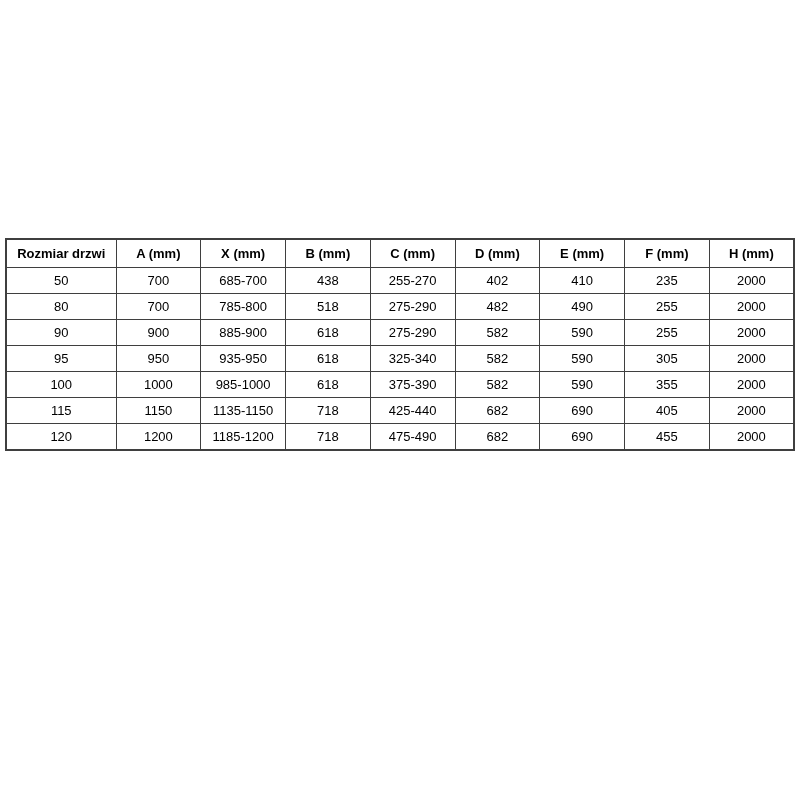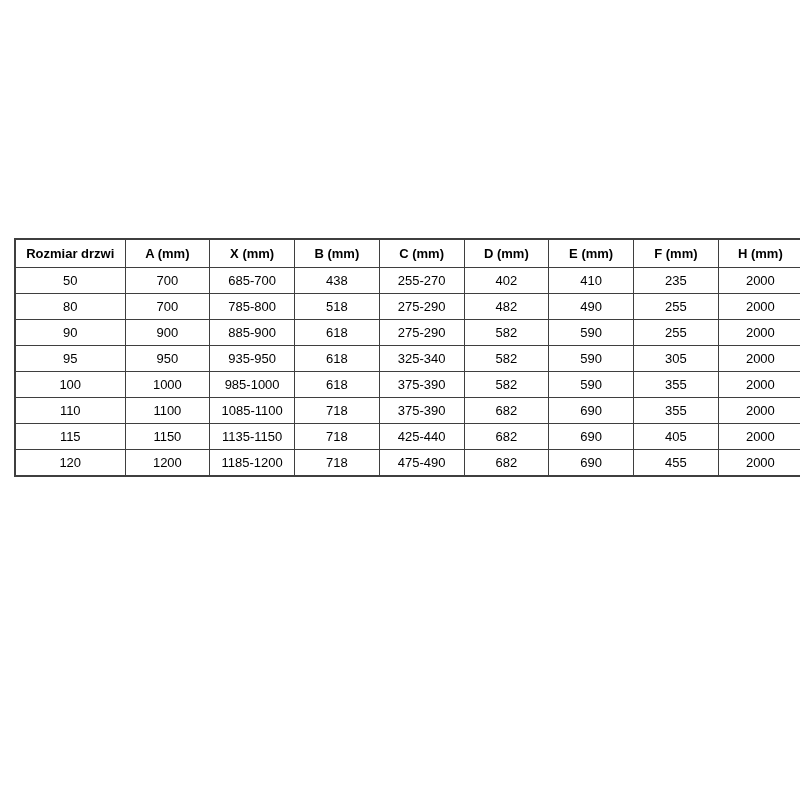--- a/index.html
+++ b/index.html
@@ -12,21 +12,21 @@
     font-family: "Liberation Sans", "DejaVu Sans", sans-serif;
   }
   .page {
     position: relative;
     width: 800px;
     height: 800px;
     background: #ffffff;
   }
   .table-wrap {
     position: absolute;
-    left: 14px;
+    left: 5px;
     top: 238px;
     width: 716px;
   }
   table.spec-table {
     width: 790px;
     border-collapse: collapse;
     table-layout: fixed;
     background: #ffffff;
     border: 2px solid #3f3f3f;
   }
@@ -131,31 +131,20 @@
             <td>1000</td>
             <td>985-1000</td>
             <td>618</td>
             <td>375-390</td>
             <td>582</td>
             <td>590</td>
             <td>355</td>
             <td>2000</td>
           </tr>
           <tr>
-            <td>110</td>
-            <td>1100</td>
-            <td>1085-1100</td>
-            <td>718</td>
-            <td>375-390</td>
-            <td>682</td>
-            <td>690</td>
-            <td>355</td>
-            <td>2000</td>
-          </tr>
-          <tr>
             <td>115</td>
             <td>1150</td>
             <td>1135-1150</td>
             <td>718</td>
             <td>425-440</td>
             <td>682</td>
             <td>690</td>
             <td>405</td>
             <td>2000</td>
           </tr>

